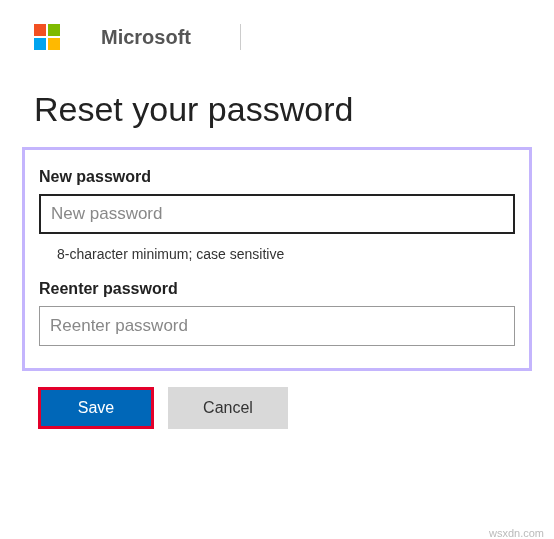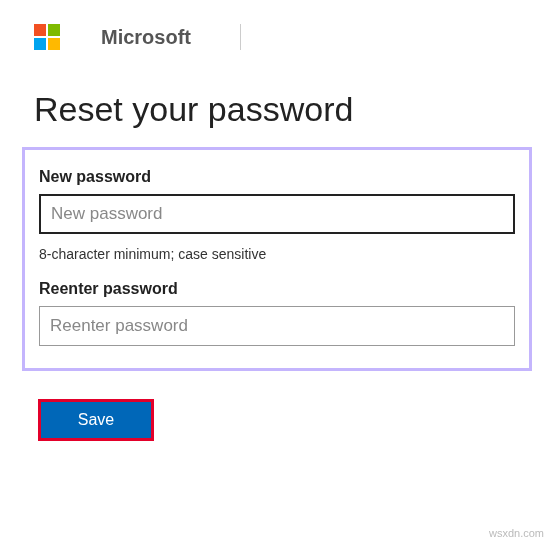--- a/index.html
+++ b/index.html
@@ -73,36 +73,37 @@
       color: #888;
       outline: none;
       font-family: inherit;
     }
     .input-new::placeholder { color:#888; }
     .helper {
       font-size: 14px;
       color: #333;
       margin-top: 12px;
       margin-bottom: 18px;
+      margin-left: 18px;
     }
     .input-re {
       width: 100%;
       height: 40px;
       border: 1px solid #999;
       font-size: 17px;
       padding: 0 10px;
       color: #888;
       outline: none;
       font-family: inherit;
     }
     .input-re::placeholder { color:#888; }
     .button-row {
       display: flex;
       gap: 14px;
-      padding: 28px 38px;
+      padding: 16px 38px;
     }
     .btn-save-wrap {
       border: 3px solid #e3002a;
       padding: 0;
     }
     .btn-save {
       background: #0067b8;
       color: #fff;
       border: none;
       width: 110px;
@@ -150,15 +151,16 @@
   <input type="text" class="input-new" placeholder="New password" style="">
   <div class="helper">8-character minimum; case sensitive</div>
   <div class="label">Reenter password</div>
   <input type="text" class="input-re" placeholder="Reenter password" style="">
 </div>
 
 <div class="button-row">
   <div class="btn-save-wrap">
     <button class="btn-save">Save</button>
   </div>
+  <button class="btn-cancel">Cancel</button>
 </div>
 
 <div class="watermark">wsxdn.com</div>
 
 </body></html>

